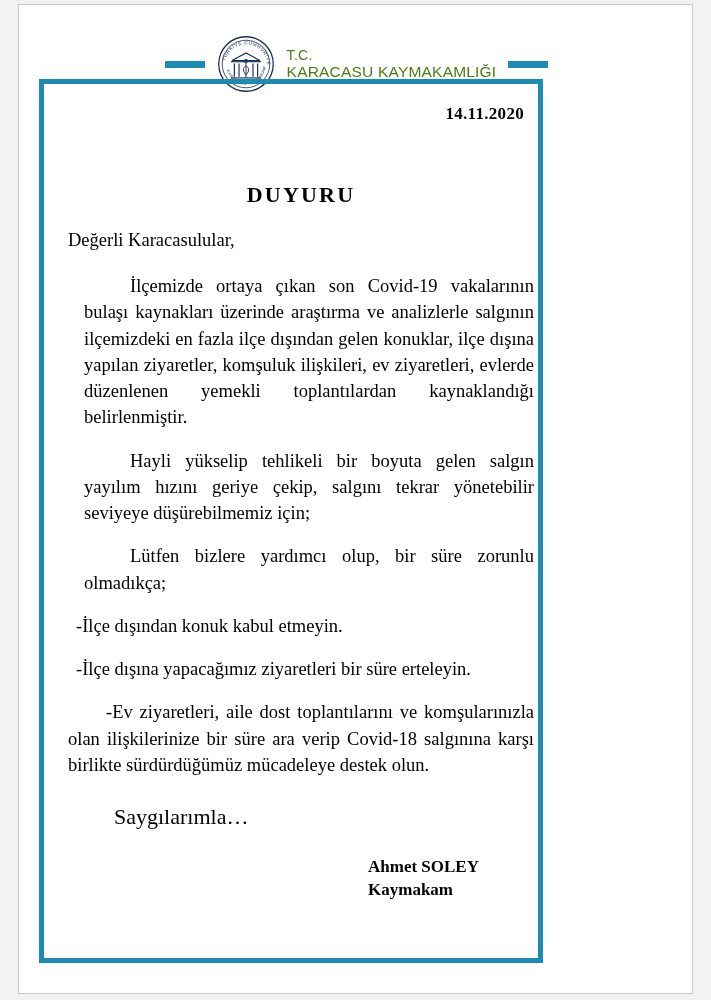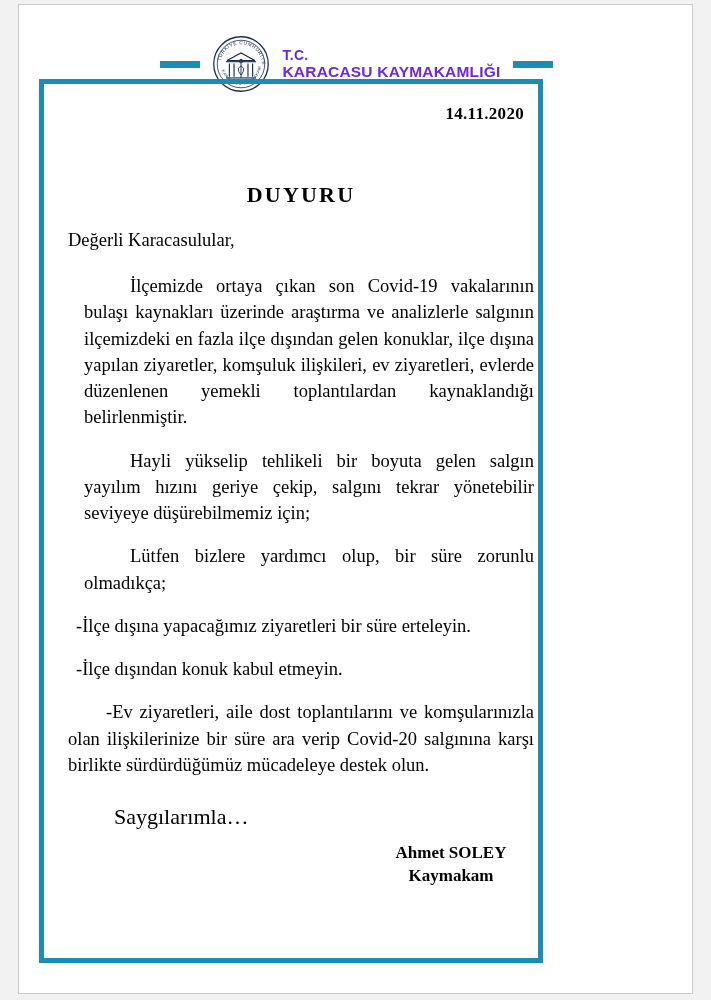--- a/index.html
+++ b/index.html
@@ -48,22 +48,22 @@
     width: 58px;
     height: 58px;
     flex: 0 0 auto;
     margin-right: 12px;
   }
 
   .org {
     flex: 0 0 auto;
     line-height: 1.18;
     font-family: "Liberation Sans", sans-serif;
-    color: #6d28d9;
-    font-weight: bold;
+    color: #4d7c0f;
+    font-weight: normal;
   }
   .org-tc   { font-size: 14px; letter-spacing: .3px; }
   .org-name { font-size: 15.5px; letter-spacing: .2px; }
 
   
   .frame {
     position: absolute;
     left: 20px;
     top: 74px;
     width: 504px;
@@ -118,22 +118,22 @@
   }
   p.item.wrap { text-indent: 38px; padding-left: 0; }
 
   p.closing {
     font-size: 22px;
     margin: 26px 0 0 0;
     text-indent: 46px;
   }
 
   .signature {
-    margin-top: 12px;
-    text-align: center;
+    margin-top: 26px;
+    text-align: left;
     padding-left: 300px;
     font-size: 17px;
     font-weight: bold;
     line-height: 1.35;
   }
 </style>
 </head>
 <body>
 
 <div class="page">
@@ -187,23 +187,23 @@
     <div class="body-area">
 
       <h1 class="title">DUYURU</h1>
 
       <div class="salutation">Değerli Karacasulular,</div>
 
       <p class="para">İlçemizde ortaya çıkan son   Covid-19 vakalarının bulaşı kaynakları üzerinde araştırma ve analizlerle salgının ilçemizdeki en fazla ilçe dışından gelen konuklar, ilçe dışına yapılan ziyaretler, komşuluk ilişkileri, ev ziyaretleri, evlerde düzenlenen yemekli toplantılardan kaynaklandığı belirlenmiştir.</p>
       <p class="para">Hayli yükselip tehlikeli bir boyuta gelen salgın yayılım hızını geriye çekip, salgını tekrar yönetebilir seviyeye düşürebilmemiz için;</p>
       <p class="para">Lütfen bizlere yardımcı olup, bir süre zorunlu olmadıkça;</p>
 
+      <p class="item">-İlçe dışından konuk kabul etmeyin.</p>
       <p class="item">-İlçe dışına yapacağımız ziyaretleri bir süre erteleyin.</p>
-      <p class="item">-İlçe dışından konuk kabul etmeyin.</p>
-      <p class="item wrap">-Ev ziyaretleri, aile dost toplantılarını ve komşularınızla olan ilişkilerinize bir süre ara verip Covid-20 salgınına karşı birlikte sürdürdüğümüz mücadeleye destek olun.</p>
+      <p class="item wrap">-Ev ziyaretleri, aile dost toplantılarını ve komşularınızla olan ilişkilerinize bir süre ara verip Covid-18 salgınına karşı birlikte sürdürdüğümüz mücadeleye destek olun.</p>
 
       <p class="closing">Saygılarımla…</p>
 
       <div class="signature">
         <div>Ahmet SOLEY</div>
         <div>Kaymakam</div>
       </div>
 
     </div>
   </div>

